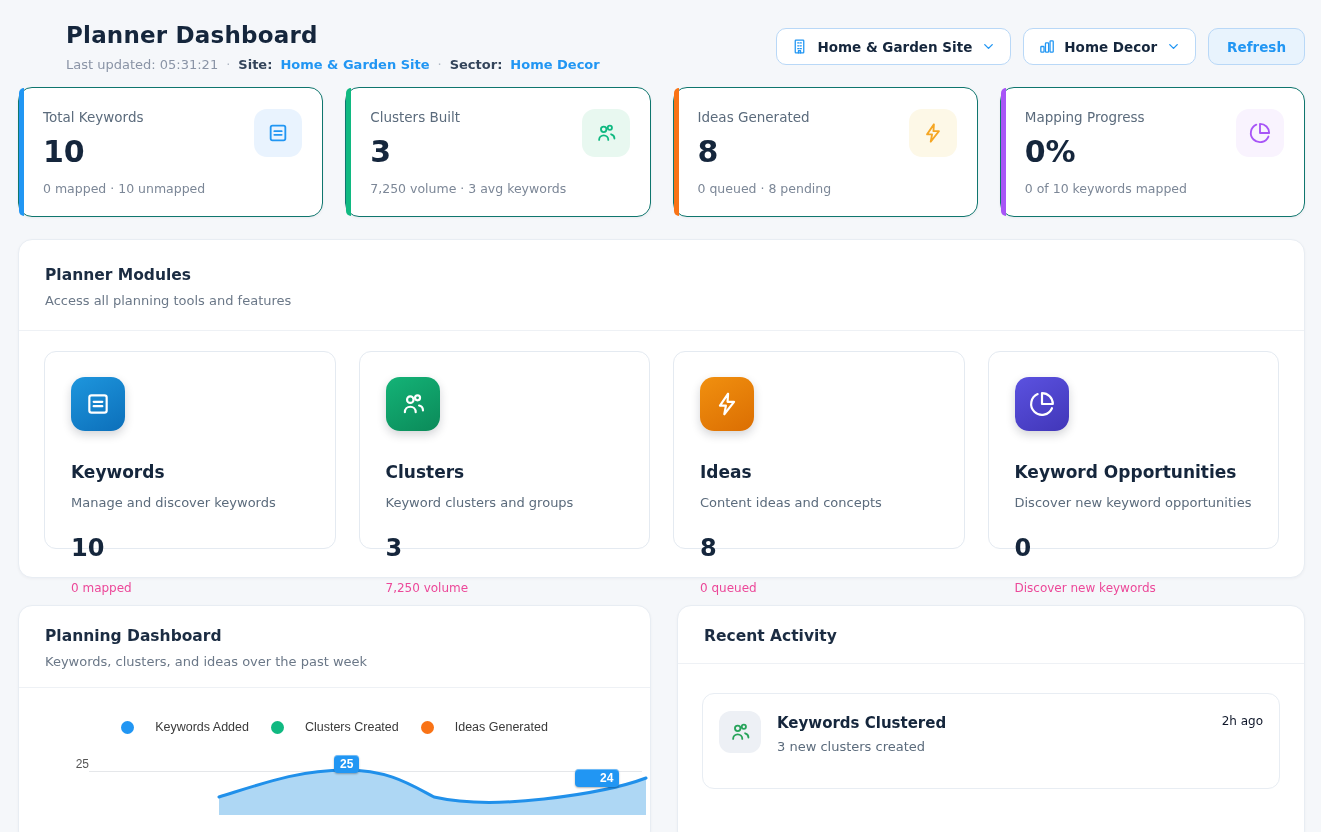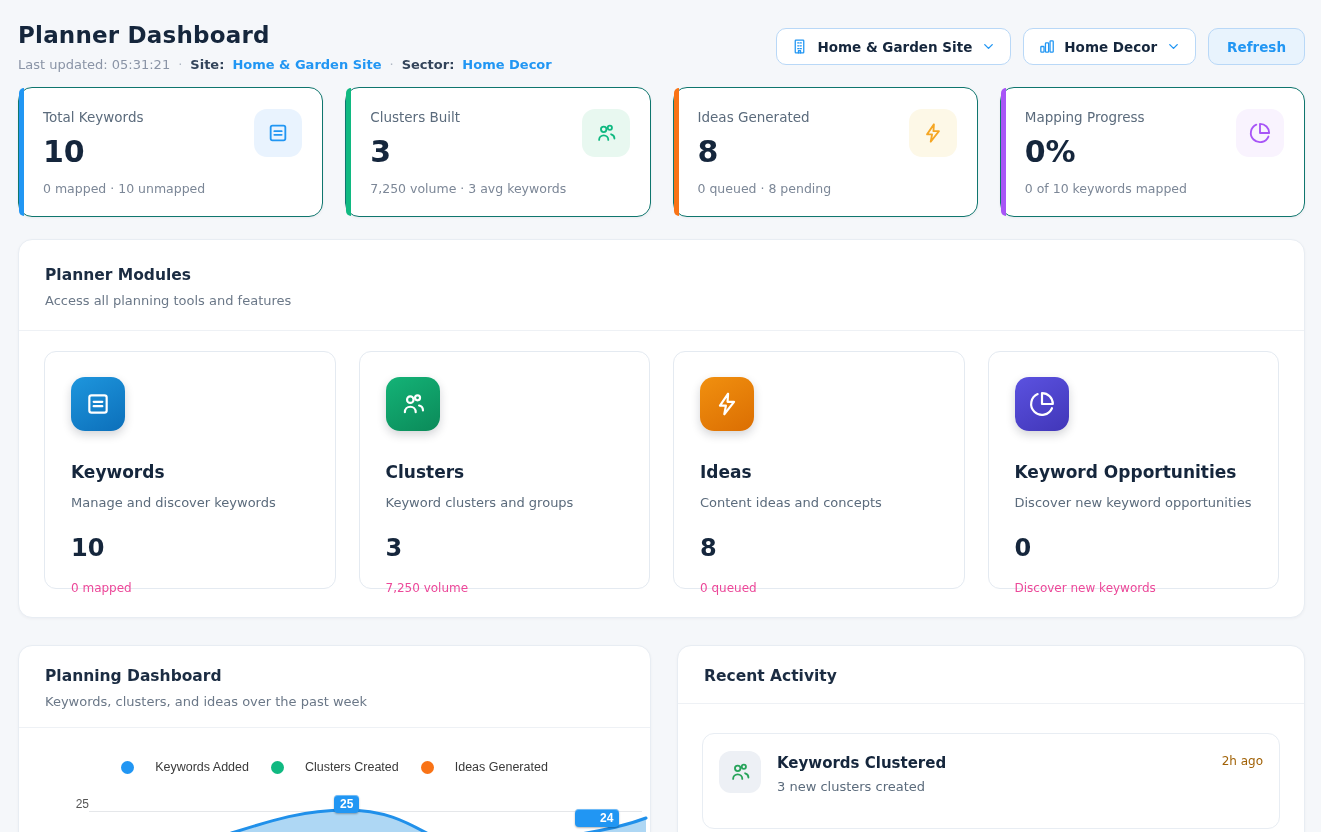--- a/index.html
+++ b/index.html
@@ -4,21 +4,21 @@
 <style>
   * { box-sizing: border-box; margin: 0; padding: 0; }
   html,body { width:1321px; height:832px; overflow:hidden; }
   body {
     font-family: "DejaVu Sans", "Liberation Sans", sans-serif;
     background:#f5f7fa; color:#15263c;
   }
   .page { width:1321px; height:832px; overflow:hidden; position:relative; padding:22px 16px 0 18px; }
 
   
-  .header-row { display:flex; justify-content:space-between; align-items:flex-start; }
+  .header-row { display:flex; justify-content:space-between; align-items:flex-start;margin-left:48px; }
   .page-title { font-size:23px; font-weight:800; color:#15263c; letter-spacing:.2px; }
   .sub-row { margin-top:9px; font-size:13px; display:flex; align-items:center; gap:8px; color:#8a94a6; }
   .sub-row .lbl { color:#33445a; font-weight:700; }
   .sub-row .lnk { color:#2196f3; font-weight:700; cursor:pointer; }
   .sub-row .dot { color:#b0b8c4; }
   .controls { display:flex; gap:12px; margin-top:6px; }
   .selector {
     display:flex; align-items:center; gap:9px; padding:9px 14px; background:#fff;
     border:1.5px solid #b9d8f7; border-radius:10px; font-weight:700; font-size:13.5px;
     color:#15263c; cursor:pointer; white-space:nowrap;
@@ -60,21 +60,21 @@
   .panel-head.compact { padding-top:21px; }
   .panel-title { font-size:15.5px; font-weight:800; color:#1b2c42; }
   .panel-sub { font-size:13px; color:#6b7888; margin-top:9px; }
   .panel-divider { border-top:1px solid #eef1f5; margin-top:22px; }
   .panel-divider.compact { margin-top:18px; }
 
   
   .modules-panel { margin-top:22px; }
   .modules-grid { padding:20px 25px 28px 25px; display:grid; grid-template-columns:repeat(4,1fr); gap:23px; }
   .module-card {
-    height:238px; background:#fff; border:1px solid #e4eaf1; border-radius:12px;
+    height:198px; background:#fff; border:1px solid #e4eaf1; border-radius:12px;
     padding:25px 26px; cursor:pointer;
   }
   .module-icon {
     width:54px; height:54px; border-radius:14px; color:#fff;
     display:flex; align-items:center; justify-content:center;
     box-shadow:0 4px 10px rgba(16,24,40,.18);
   }
   .module-icon.g-blue   { background:linear-gradient(150deg,#1e96dd,#0c6fba); }
   .module-icon.g-green  { background:linear-gradient(150deg,#14b377,#0b8a59); }
   .module-icon.g-orange { background:linear-gradient(150deg,#f1900f,#db6e02); }
@@ -111,21 +111,21 @@
   .ra-content { padding:29px 24px 0 24px; }
   .activity-item {
     border:1px solid #e8edf3; border-radius:12px; padding:17px 16px; height:96px;
     display:flex; gap:16px; background:#fff;
   }
   .activity-icon { width:42px; height:42px; border-radius:12px; background:#edf0f5;
     display:flex; align-items:center; justify-content:center; color:#27a35a; flex:0 0 auto; }
   .activity-body { flex:1; padding-top:3px; }
   .activity-top { display:flex; justify-content:space-between; align-items:flex-start;text-align:right; }
   .activity-title { font-size:15px; font-weight:800; color:#15263c; }
-  .activity-time { font-size:12px; color:#a16207; }
+  .activity-time { font-size:12px; color:#0f172a; }
   .activity-desc { font-size:13px; color:#5b6b7c; margin-top:7px; }
 
   svg { display:block; }
 </style>
 </head>
 <body>
 
 <div class="page">
 
   <div class="header-row">

